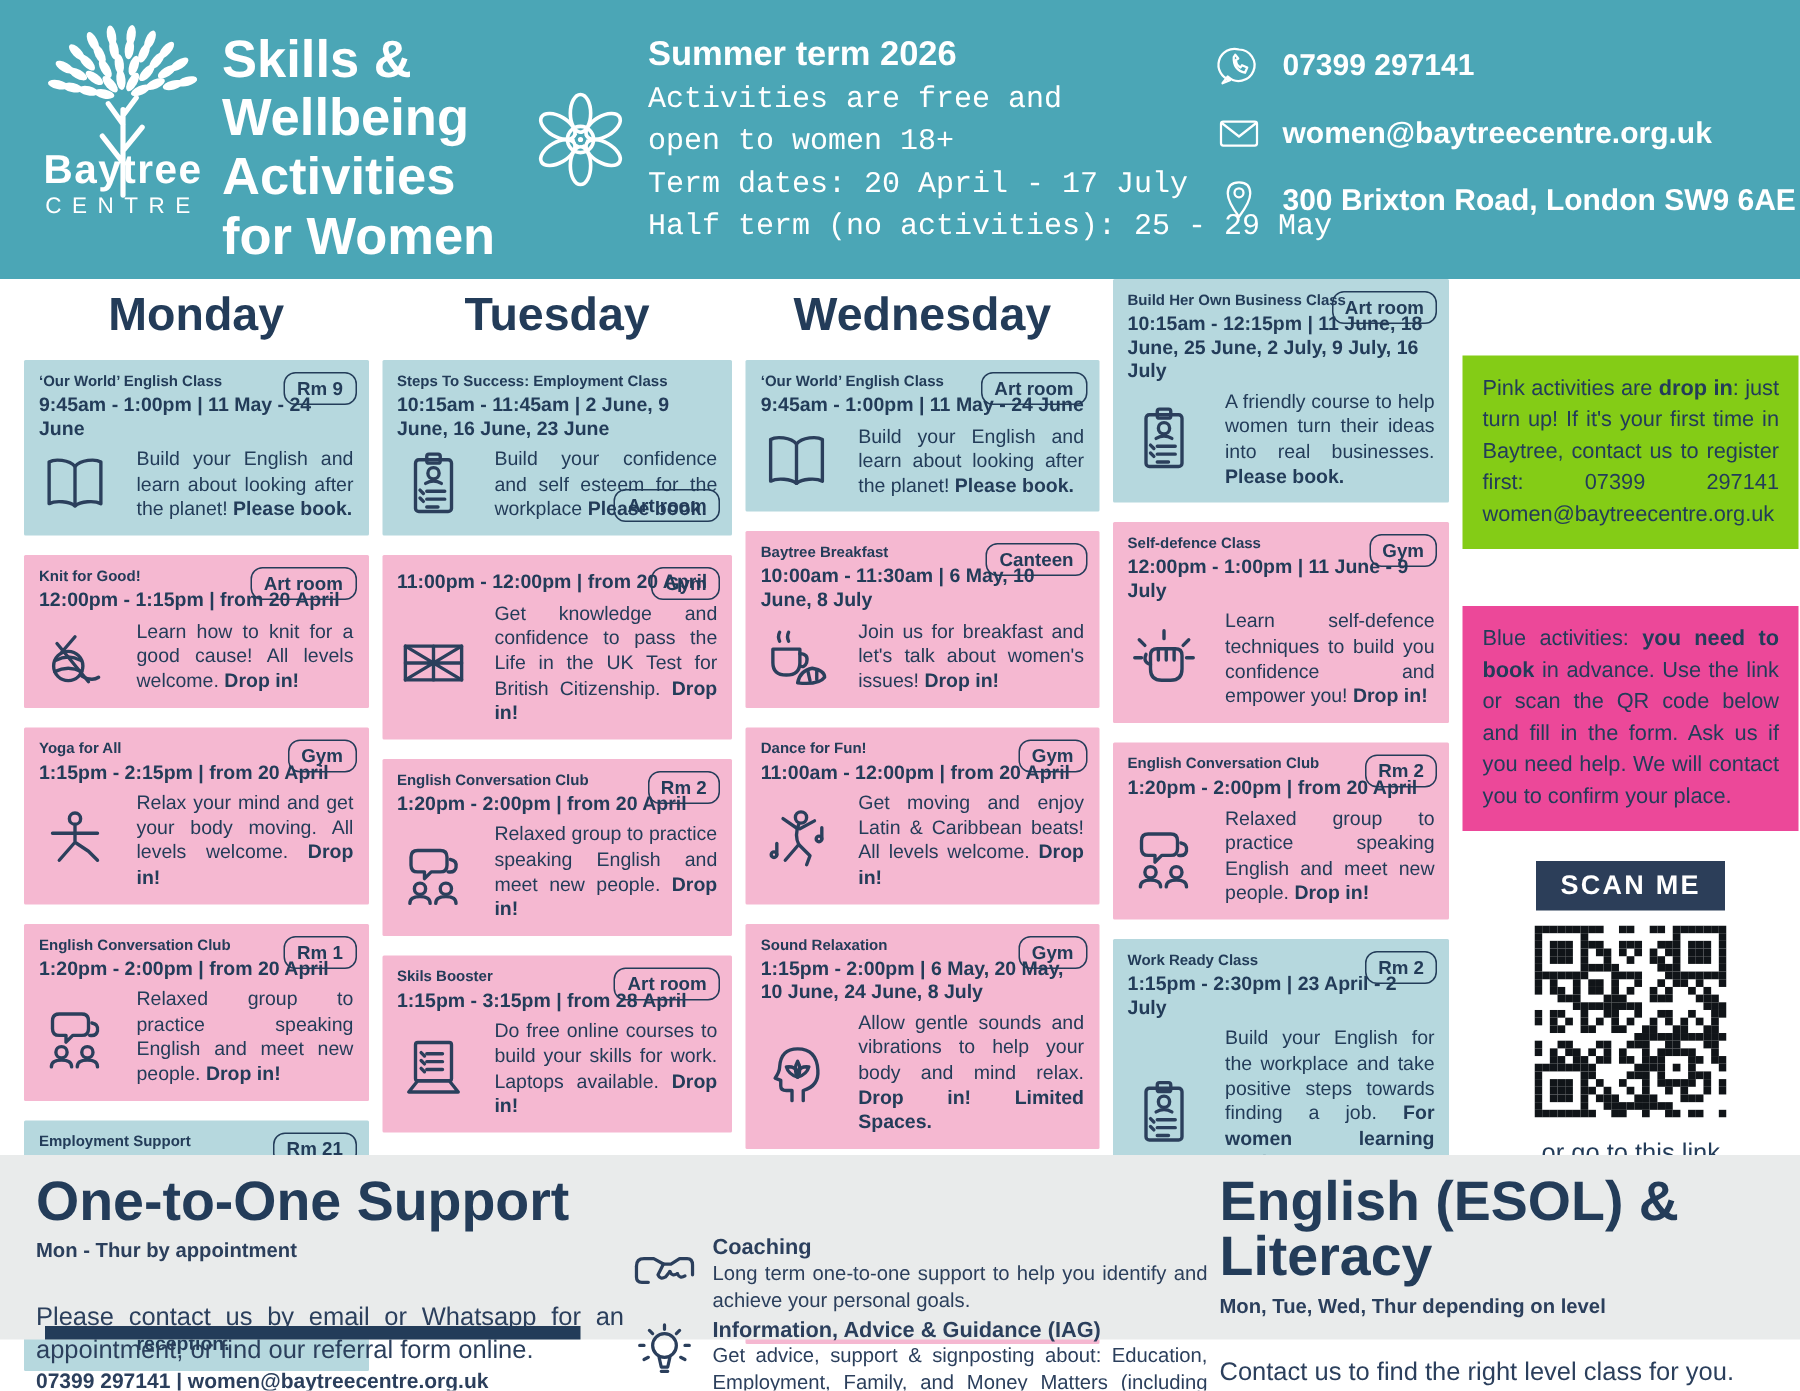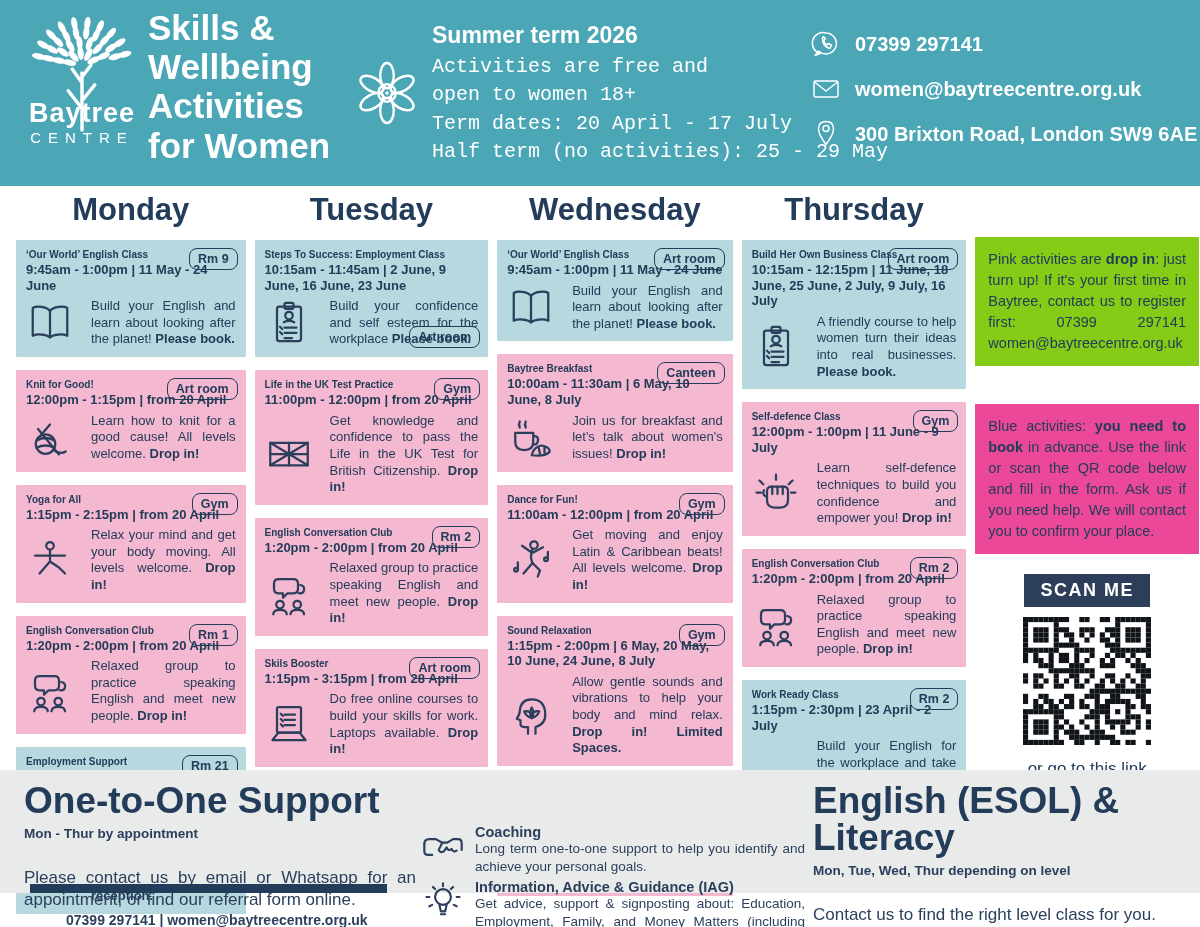--- a/index.html
+++ b/index.html
@@ -13,21 +13,21 @@
 
   
   .header {
     position:absolute; top:0; left:0; width:1200px; height:186px;
     background:#4BA6B6; color:#fff;
   }
   .logo { position:absolute; left:22px; top:16px; width:120px; text-align:center; }
   .logo svg { display:block; margin:0 auto; }
   .logo-name { font-size:27px; font-weight:bold; letter-spacing:1px; margin-top:-36px; }
   .logo-sub { font-size:15px; letter-spacing:7px; margin-top:0px; font-weight:normal; }
-  .main-title { position:absolute; left:148px; top:8px; font-size:35px; line-height:1.12; font-weight:bold; }
+  .main-title { position:absolute; left:148px; top:20px; font-size:35px; line-height:1.12; font-weight:bold; }
   .flower { position:absolute; left:356px; top:56px; color:#fff; }
   .term { position:absolute; left:432px; top:22px; }
   .term-title { font-size:23px; font-weight:bold; margin-bottom:4px; }
   .term-line { font-size:20px; line-height:1.42;font-family:Liberation Mono, monospace; }
   .contacts { position:absolute; left:810px; top:28px; }
   .contact { display:flex; align-items:center; gap:13px; margin-bottom:13px; }
   .contact .cicon { width:32px; height:32px; color:#fff; }
   .contact .cicon svg { width:32px; height:32px; }
   .contact .ctext { font-size:20px; font-weight:bold; }
 
@@ -71,21 +71,21 @@
   .qr svg { width:128px; height:128px; display:block; }
   .qr-caption { font-size:17px; color:#233C59; margin-top:14px; }
   .form-link { display:block; text-align:right; font-size:17.5px; font-weight:bold; color:#233C59; text-decoration:underline; line-height:1.55; margin-top:2px; }
 
   
   .footer { position:absolute; left:0; top:770px; width:1200px; height:123px; background:#E9EBEB; }
   .f-title { font-size:37px; font-weight:bold; color:#233C59; margin:0; line-height:1; }
   .f-left { position:absolute; left:24px; top:12px; width:392px; }
   .f-sub { font-size:13.5px; font-weight:bold; margin-top:7px; }
   .f-body { font-size:17px; line-height:1.3; text-align:justify;margin-top:26px; }
-  .f-contact { font-size:14px; font-weight:bold; margin-top:1px;margin-left:42px; }
+  .f-contact { font-size:14px; font-weight:bold; margin-top:1px; }
   .f-row { display:flex; align-items:flex-start; gap:9px; margin-top:4px; }
   .f-row .ficon { flex:0 0 46px; width:46px; height:46px; color:#2b3f5c; }
   .f-row .ficon svg { width:46px; height:46px; }
   .f-row-title { font-size:14.5px; font-weight:bold; }
   .f-row-desc { font-size:13.5px; line-height:1.3; text-align:justify; }
   .f-mid { position:absolute; left:420px; top:50px; width:385px; }
   .f-right { position:absolute; left:813px; top:12px; width:378px; }
   .f-right .f-row { margin-top:12px; align-items:center; }
   .bottom-bar { position:absolute; left:30px; bottom:0; width:357px; height:9px; background:#233C59; }
 </style>
@@ -276,21 +276,20 @@
                     <circle fill="none" stroke="currentColor" stroke-width="3" stroke-linecap="round" stroke-linejoin="round" cx="32" cy="22" r="5"></circle>
                     <path fill="none" stroke="currentColor" stroke-width="3" stroke-linecap="round" stroke-linejoin="round" d="M25 31 Q32 27 39 31"></path>
                     <path fill="none" stroke="currentColor" stroke-width="3" stroke-linecap="round" stroke-linejoin="round" d="M26 38 H42 M26 45 H42 M26 52 H36"></path>
                     <path fill="none" stroke="currentColor" stroke-width="3" stroke-linecap="round" stroke-linejoin="round" d="M20 37 l3 3 M20 44 l3 3"></path>
                   </svg></div>
       <div class="card-desc"><span class="d">Build your confidence and self esteem for the workplace</span> <strong class="db">Please book.</strong></div>
     </div>
   </div>
             <div class="card pink">
     <div class="badge">Gym</div>
-    <div class="card-title">Life in the UK Test Practice</div>
     <div class="card-time">11:00pm - 12:00pm | from 20 April</div>
     <div class="card-body">
       <div class="card-icon"><svg viewBox="0 0 64 64">
                     <rect fill="none" stroke="currentColor" stroke-width="3" stroke-linecap="round" stroke-linejoin="round" x="7" y="17" width="50" height="30"></rect>
                     <path fill="none" stroke="currentColor" stroke-width="3" stroke-linecap="round" stroke-linejoin="round" d="M7 17 L57 47 M57 17 L7 47 M32 17 V47 M7 32 H57"></path>
                   </svg></div>
       <div class="card-desc"><span class="d">Get knowledge and confidence to pass the Life in the UK Test for British Citizenship.</span> <strong class="db">Drop in!</strong></div>
     </div>
   </div>
             <div class="card pink">
@@ -399,21 +398,20 @@
                     <path fill="none" stroke="currentColor" stroke-width="3" stroke-linecap="round" stroke-linejoin="round" d="M22 50 Q22 34 32 34 Q42 34 42 50"></path>
                     <path fill="none" stroke="currentColor" stroke-width="3" stroke-linecap="round" stroke-linejoin="round" d="M39 40 Q41 36 47 36 Q57 36 57 48"></path>
                     <path fill="none" stroke="currentColor" stroke-width="3" stroke-linecap="round" stroke-linejoin="round" d="M8 53 H24 M40 53 H56"></path>
                   </svg></div>
       <div class="card-desc"><span class="d">Meet new people, relax and enjoy fun and new activities!</span> <strong class="db">Drop in!</strong></div>
     </div>
   </div>
           </div>
         </div>
         <div class="day-col">
-          <div class="day-title">Thursday</div>
           <div class="cards">
             <div class="card blue">
     <div class="badge">Art room</div>
     <div class="card-title">Build Her Own Business Class</div>
     <div class="card-time">10:15am - 12:15pm | 11 June, 18 June, 25 June, 2 July, 9 July, 16 July</div>
     <div class="card-body">
       <div class="card-icon"><svg viewBox="0 0 64 64">
                     <rect fill="none" stroke="currentColor" stroke-width="3" stroke-linecap="round" stroke-linejoin="round" x="16" y="10" width="32" height="46" rx="3"></rect>
                     <rect fill="none" stroke="currentColor" stroke-width="3" stroke-linecap="round" stroke-linejoin="round" x="26" y="5" width="12" height="8" rx="2"></rect>
                     <circle fill="none" stroke="currentColor" stroke-width="3" stroke-linecap="round" stroke-linejoin="round" cx="32" cy="22" r="5"></circle>

